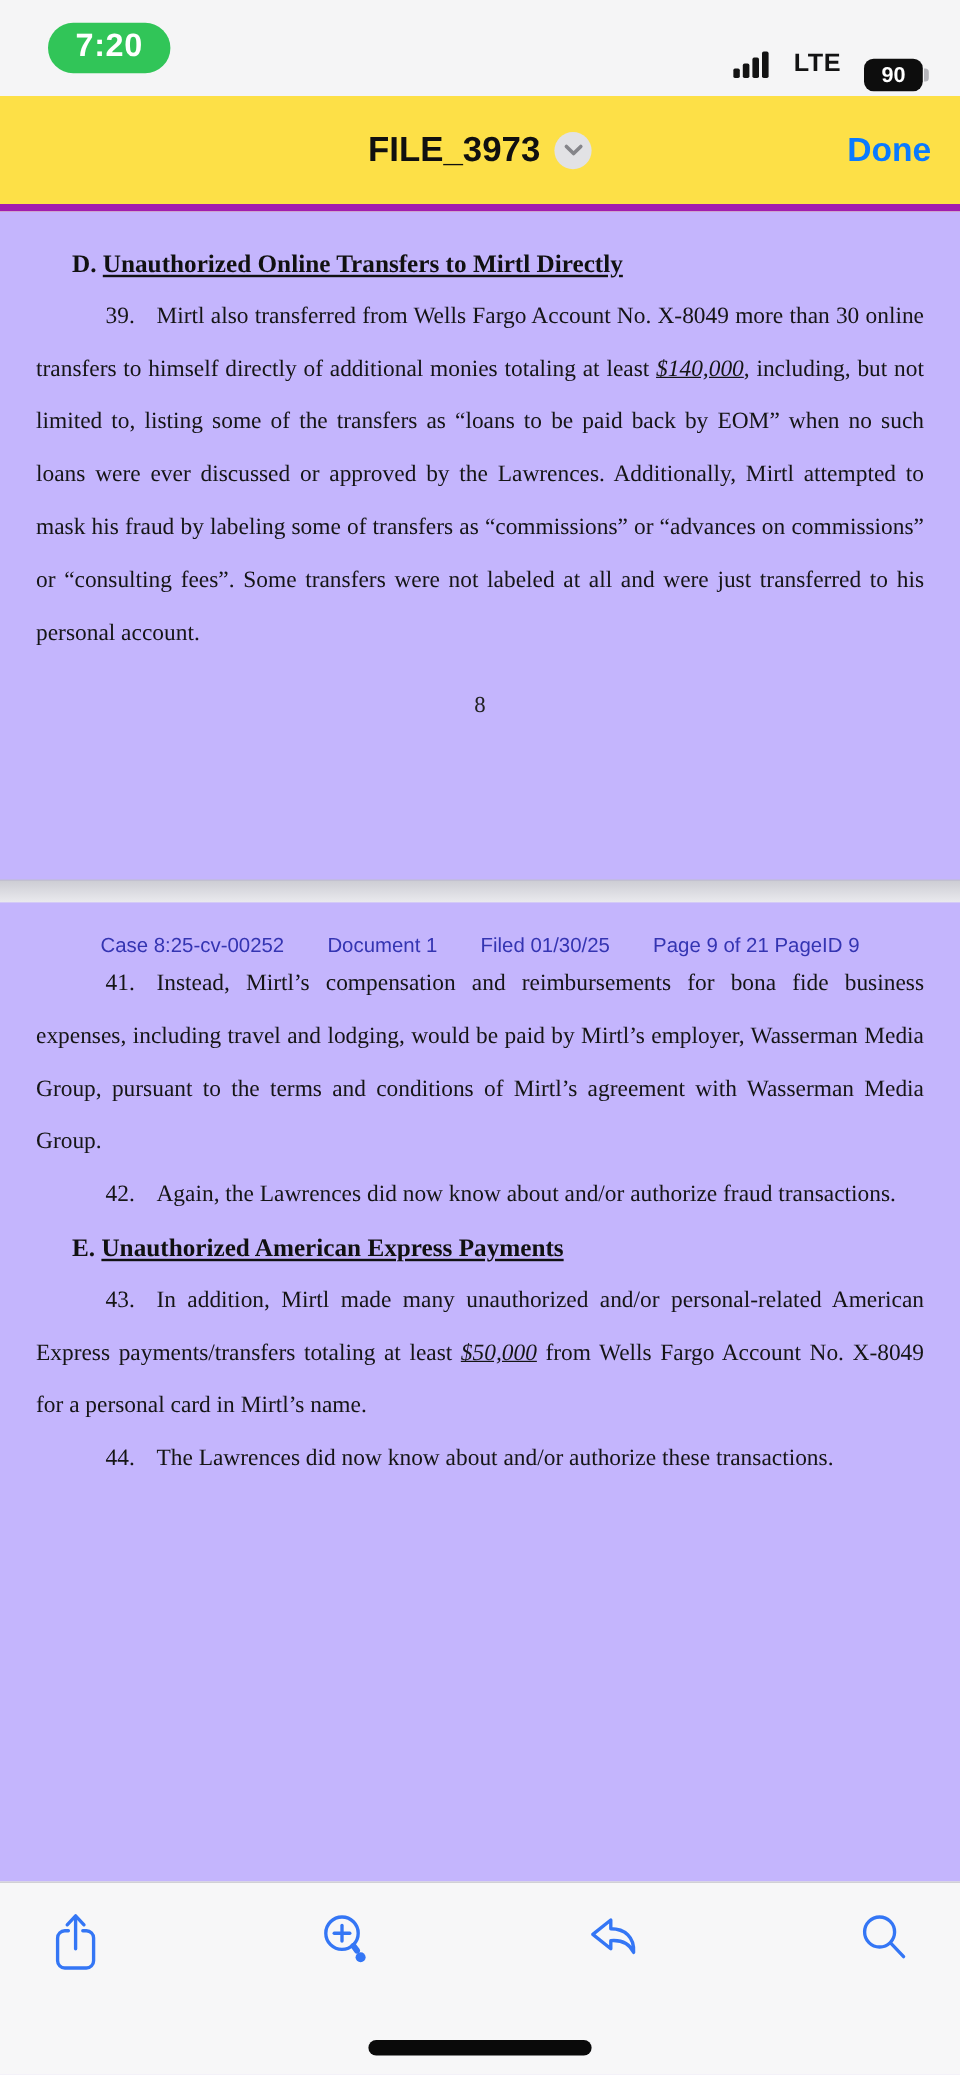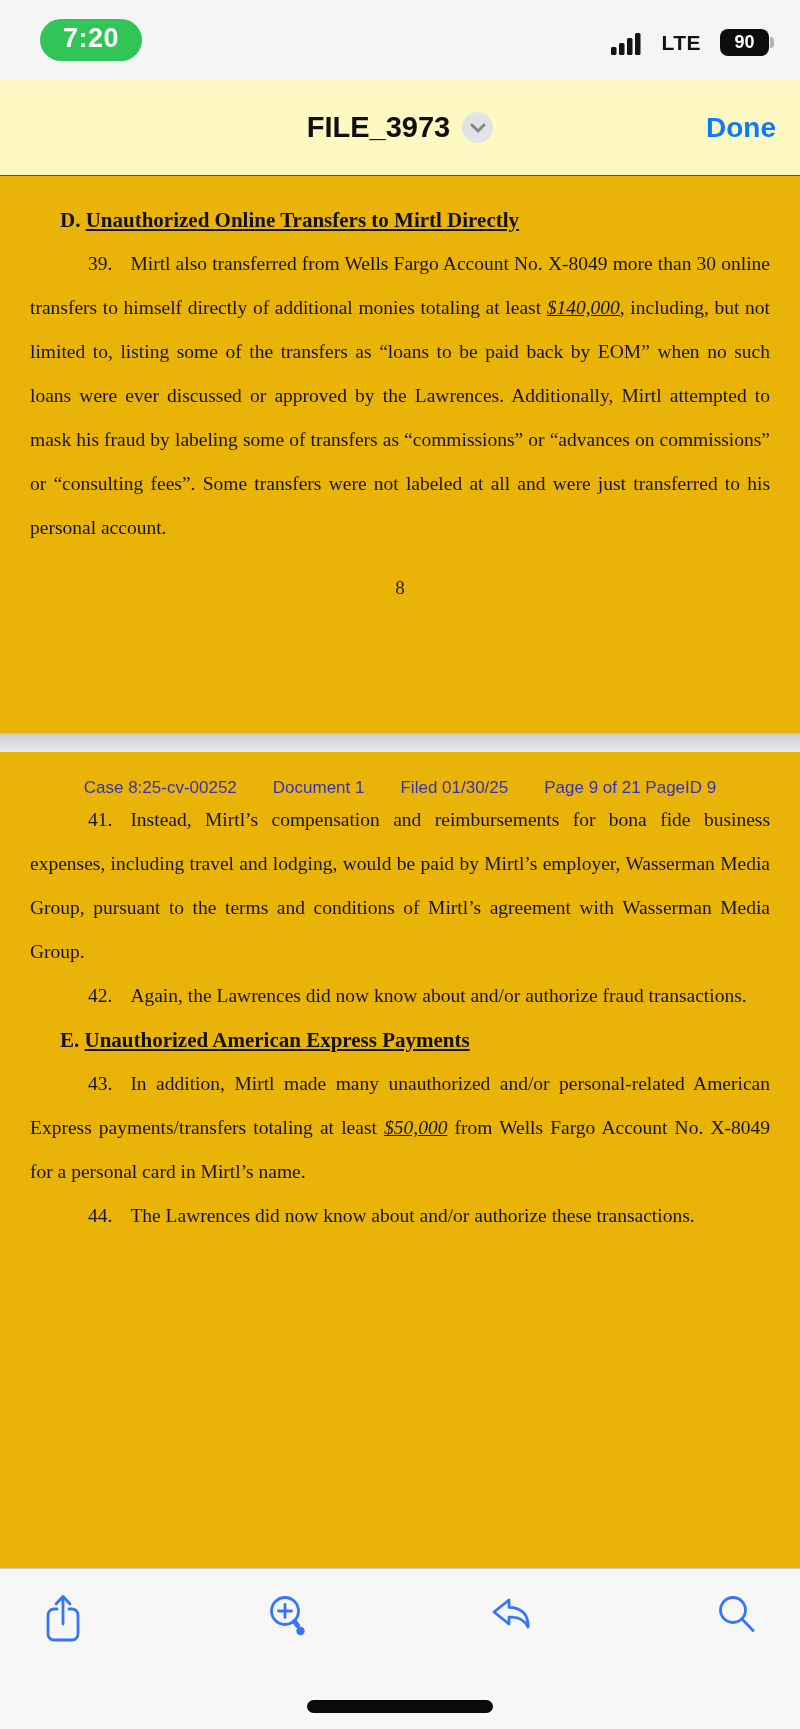--- a/index.html
+++ b/index.html
@@ -25,40 +25,40 @@
   }
   .lte { font-size:21px; font-weight:600; color:#131313; letter-spacing:0.5px; }
   .batt {
     width:49px; height:27px; background:#0d0d0d; border-radius:8px;
     color:#fff; font-size:18px; font-weight:700;
     display:flex; align-items:center; justify-content:center;
   }
   .batt-nub { width:4px; height:11px; background:#b6b6bb; border-radius:0 3px 3px 0; margin-left:1px; }
   
   .navbar {
-    position:relative; height:96px; background:#fef9c3;
-    border-bottom:1px solid #a21caf;
+    position:relative; height:96px; background:#fde047;
+    border-bottom:6px solid #a21caf;
   }
   .title-wrap {
     position:absolute; left:0; right:0; top:0; bottom:0;
     display:flex; align-items:center; justify-content:center; gap:12px;
   }
   .doc-title { font-size:29px; font-weight:700; color:#101010; }
   .chev-badge {
     width:31px; height:31px; border-radius:50%;
     background:#e2e2e5; display:flex; align-items:center; justify-content:center;
     cursor:pointer;
   }
   .done-btn {
     position:absolute; right:24px; top:50%; transform:translateY(-50%);
     font-size:28px; font-weight:600; color:#0a7aff; background:none; border:none;
     font-family:"Liberation Sans", sans-serif; cursor:pointer;
   }
   
-  .doc-area { height:1392px; overflow:hidden; background:#eab308; }
+  .doc-area { height:1392px; overflow:hidden; background:#c4b5fd; }
   .page8 { height:557px; overflow:hidden; padding:22px 30px 0; }
   .page9 { height:816px; overflow:hidden; padding:8px 30px 0; }
   .page-break {
     height:19px;
     background:linear-gradient(#cdcdd4,#eaeaee);
     border-top:1px solid #c1c1c8;
   }
   .doc-heading {
     font-family:"Liberation Serif", serif;
     font-size:21px; font-weight:700; color:#111;
@@ -114,21 +114,21 @@
   <div class="status-right">
     <span>
       <svg width="31" height="26" viewBox="0 0 31 26">
         <rect x="0" y="17" width="5.5" height="8" rx="1.5" fill="#131313"></rect>
         <rect x="8" y="13" width="5.5" height="12" rx="1.5" fill="#131313"></rect>
         <rect x="16" y="8" width="5.5" height="17" rx="1.5" fill="#131313"></rect>
         <rect x="24" y="3" width="5.5" height="22" rx="1.5" fill="#131313"></rect>
       </svg>
     </span>
     <span class="lte">LTE</span>
-    <span style="display:flex;align-items:center;">
+    <span style="display:flex;align-items:center;margin-top:20px;">
       <span class="batt">
           <span>90</span>
         </span>
       <span class="batt-nub"></span>
     </span>
   </div>
 </div>
 
 <div class="navbar">
   <div class="title-wrap">

